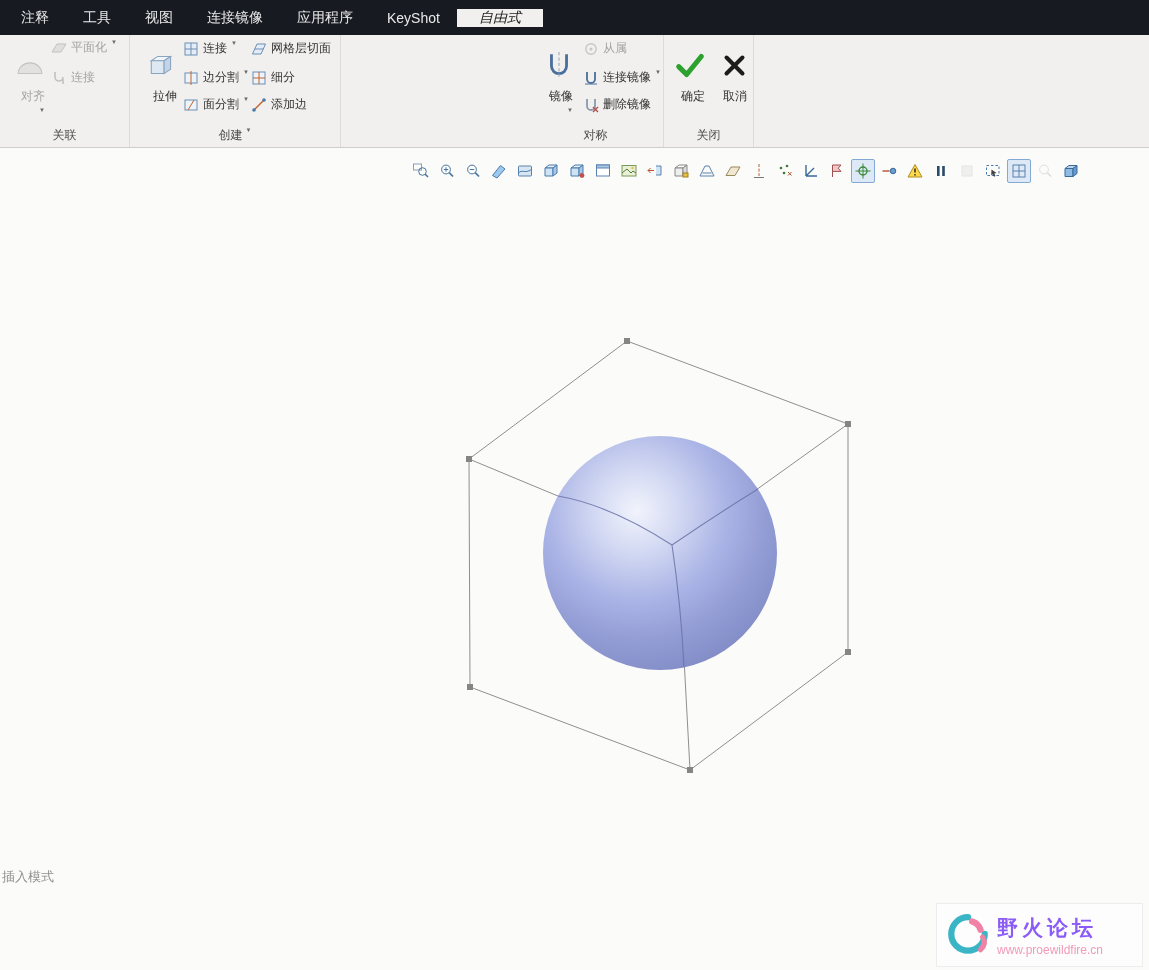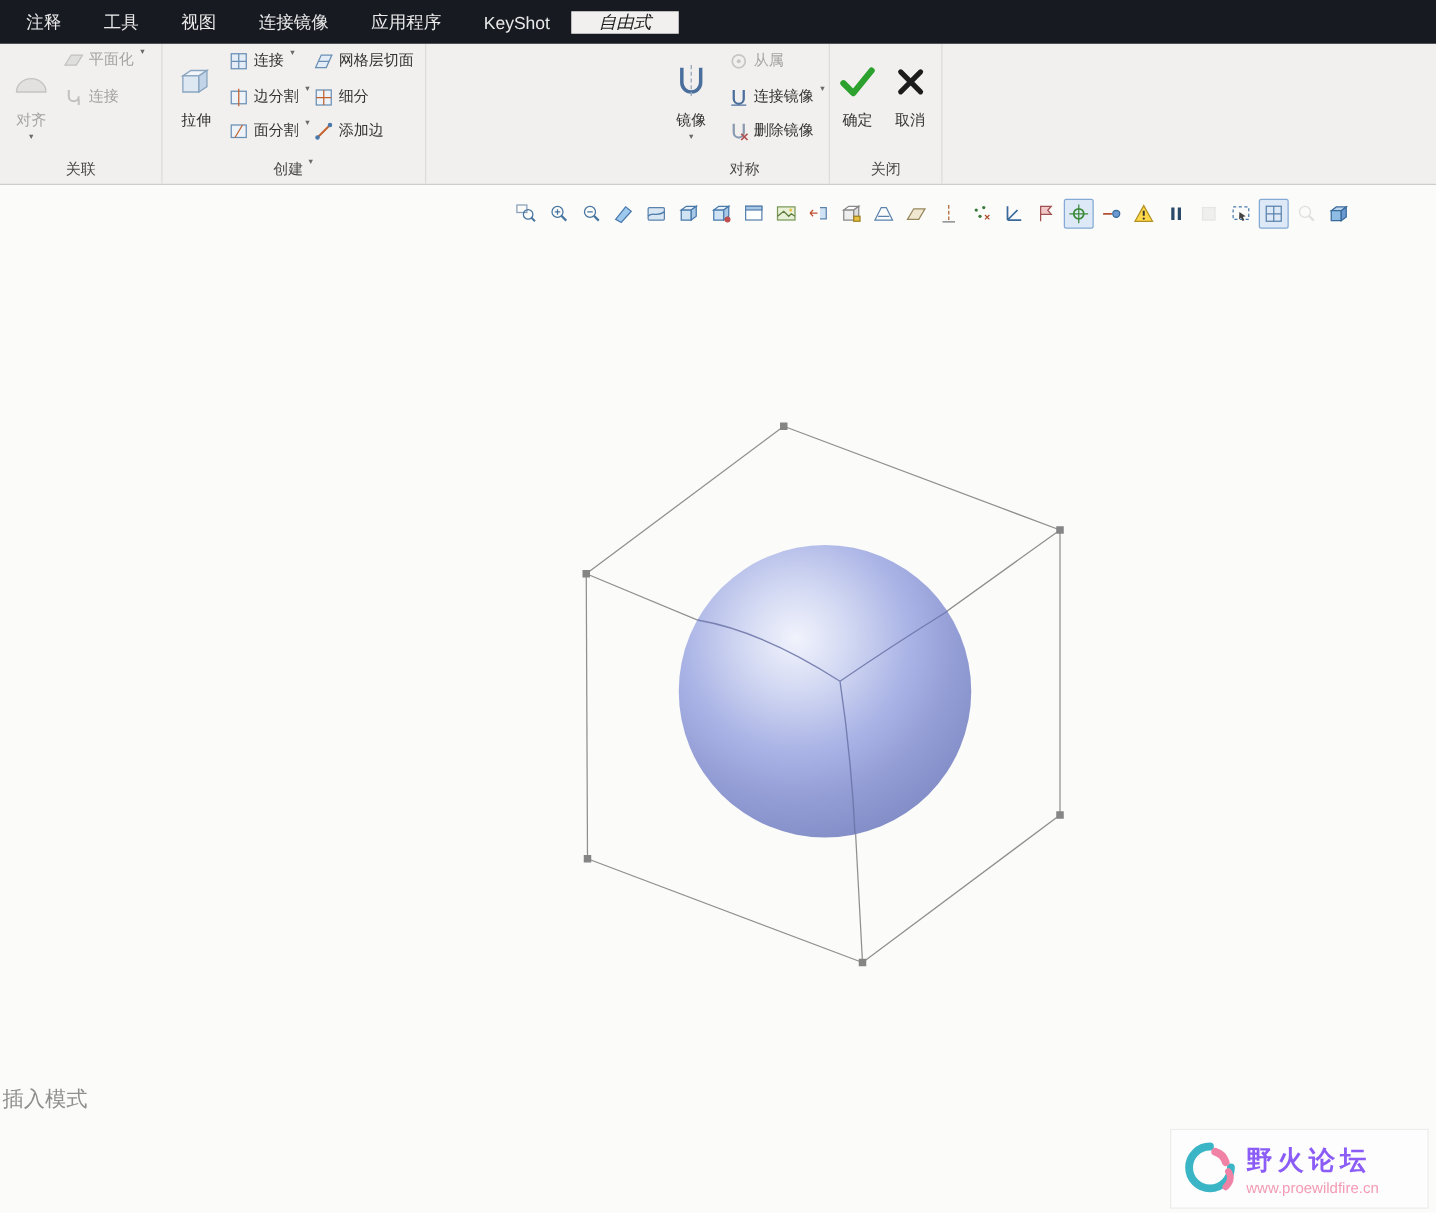--- a/index.html
+++ b/index.html
@@ -11,21 +11,21 @@
   .menubar{position:absolute;top:0;left:0;right:0;height:35px;background:#171a21;display:flex;align-items:stretch;padding-left:4px;z-index:5}
   .menubar .tabs{display:flex;align-items:center}
   .menutab{display:flex;align-items:center;padding:0 17px;color:#e9e9e9;font-size:14px;cursor:default;white-space:nowrap}
   .menutab.active{background:#f1f0ee;color:#1c1c1c;font-style:italic;padding:0 22px}
 
   
   .ribbon{position:absolute;top:35px;left:0;right:0;height:113px;background:#f1f0ee;border-bottom:1px solid #cfcdc9;z-index:4}
   .rgroup{position:absolute;top:0;bottom:0;border-right:1px solid #dedcd8}
   .rgroup-label{position:absolute;bottom:3px;left:0;right:0;display:flex;justify-content:center;align-items:flex-start;gap:3px;font-size:12px;color:#4a4a4a}
   .rarrow,.barrow{font-size:6px;color:#6a6a6a;line-height:1}
-  .bigbtn{position:absolute;top:4px;width:42px;height:92px;display:flex;flex-direction:column;align-items:center;padding-top:4px;gap:2px;border:1px solid transparent;border-radius:2px}
+  .bigbtn{position:absolute;top:4px;width:42px;height:92px;display:flex;flex-direction:column;align-items:flex-end;padding-top:4px;gap:2px;border:1px solid transparent;border-radius:2px}
   .bicon{height:42px;display:flex;align-items:center;justify-content:center}
   .blabel{font-size:12px;color:#333;white-space:nowrap}
   .ritem{position:absolute;display:flex;align-items:flex-start;gap:4px;height:22px;font-size:12px;color:#333;padding:0 2px;white-space:nowrap}
   .ricon{width:17px;height:17px;display:flex;align-items:center;justify-content:center}
   .disabled,.disabled .blabel{color:#a3a3a3}
   .disabled svg{opacity:.55}
   .radio{width:11px;height:11px;border:1px solid #a8a8a8;border-radius:50%;background:#fff}
   .slider{position:absolute;height:15px}
   .slider-track{position:absolute;left:0;right:0;top:7px;height:1px;background:#b2b2b2}
   .slider-handle{position:absolute;left:0;top:1px;width:7px;height:13px;background:#dddddb;border:1px solid #a2a2a2;z-index:1}
@@ -37,21 +37,21 @@
   
   .gtoolbar{position:absolute;left:409px;top:159px;display:flex;gap:2px;z-index:3}
   .gi{width:24px;height:24px;display:flex;align-items:center;justify-content:center;border:1px solid transparent;border-radius:2px}
   .gi.pressed{background:#dde9f7;border-color:#84a9d4}
   .gi.disabled{opacity:.45}
   .gi svg{display:block}
 
   
   .scene{position:absolute;left:0;top:148px}
 
-  .statusbar-text{position:absolute;left:2px;top:868px;font-size:17px;color:#8f8f8f}
+  .statusbar-text{position:absolute;left:2px;top:868px;font-size:13px;color:#8f8f8f}
 
   
   .watermark{position:absolute;right:6px;bottom:3px;width:207px;height:64px;background:#fdfdfd;border:1px solid #ededec;display:flex;align-items:center;gap:6px;padding:4px 8px}
   .wm-text{display:flex;flex-direction:column;gap:1px}
   .wm-title{font-size:21px;font-weight:bold;color:#8b5cf6;letter-spacing:4px;white-space:nowrap}
   .wm-url{font-size:12px;color:#f39ab6;white-space:nowrap}
 </style>
 </head>
 <body>
 

